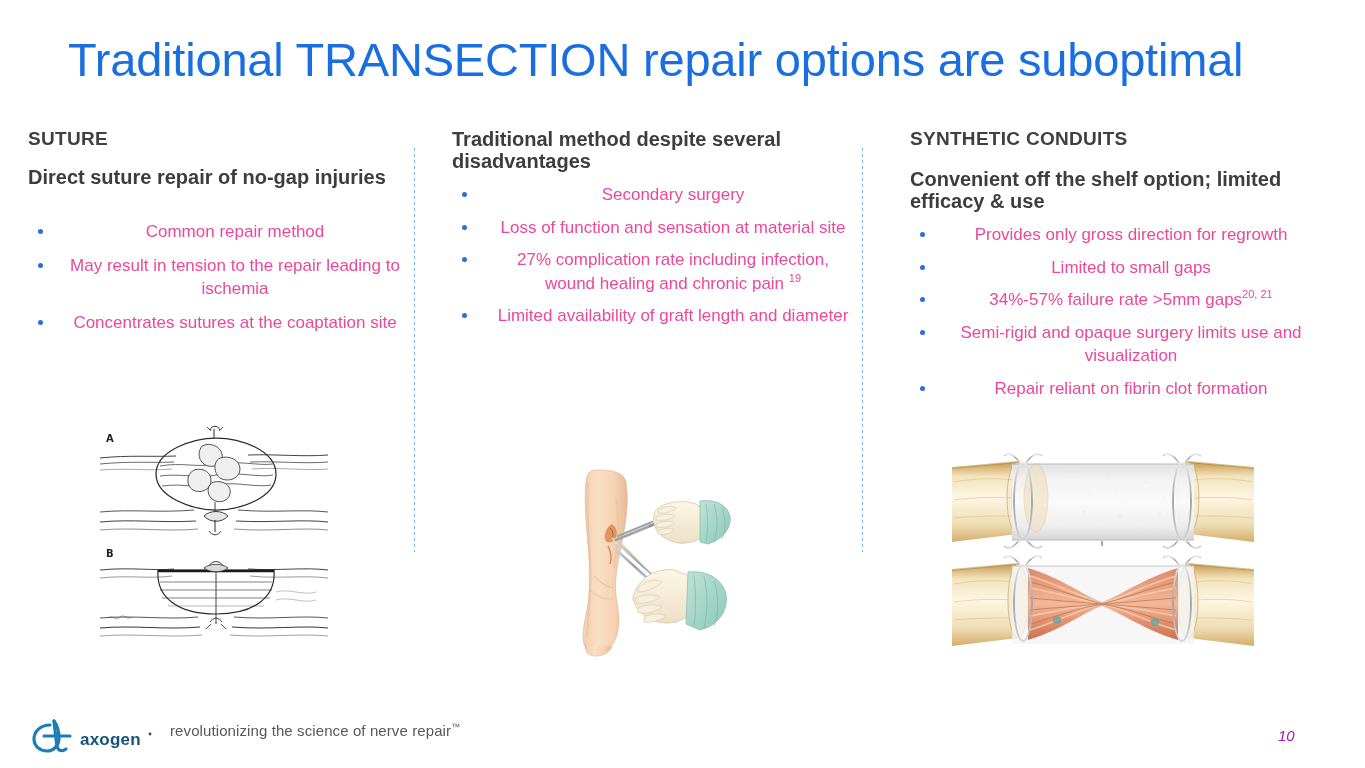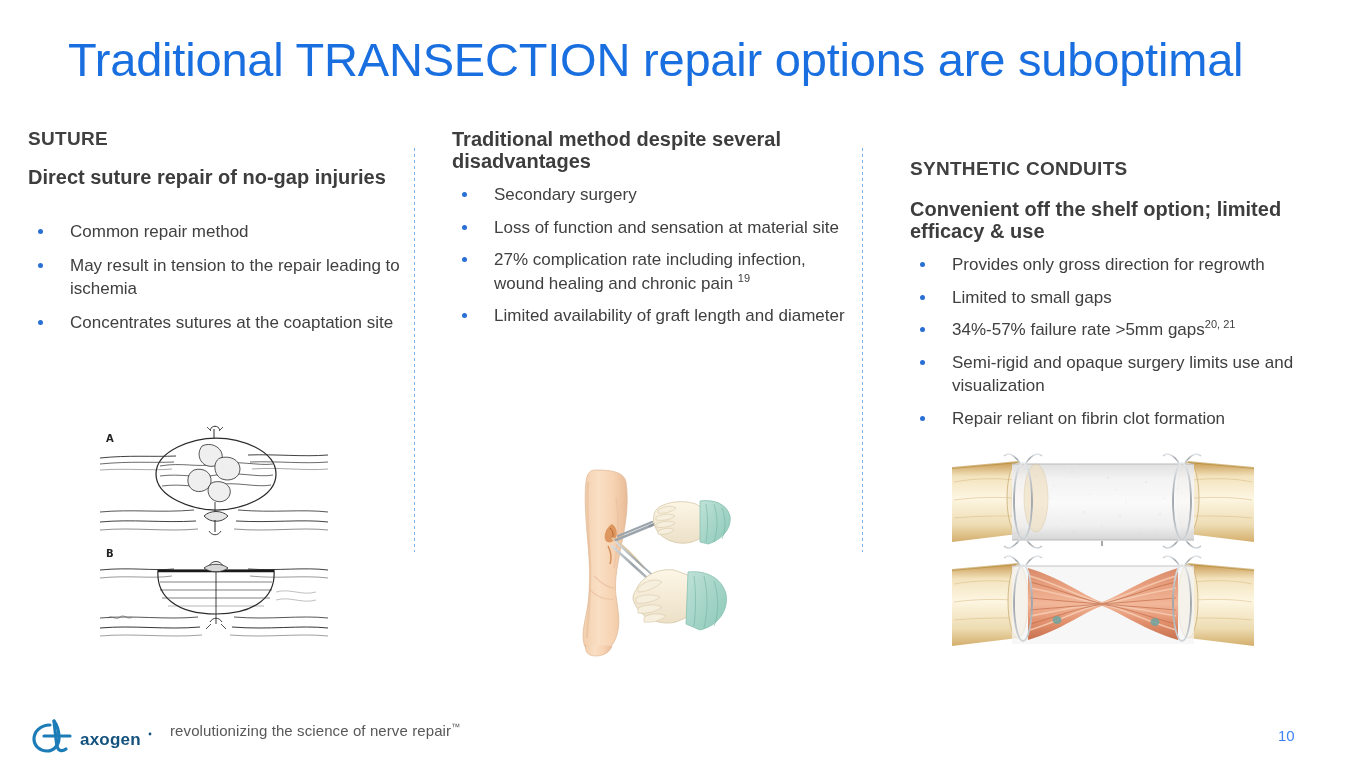--- a/index.html
+++ b/index.html
@@ -30,21 +30,21 @@
     white-space: nowrap;
   }
 
   
   .column {
     position: absolute;
     top: 128px;
   }
   #col-suture    { left: 28px;  width: 372px; }
   #col-autograft { left: 452px; width: 400px; }
-  #col-conduits  { left: 910px; width: 400px; margin-top: 30px; }
+  #col-conduits  { left: 910px; width: 400px; }
 
   .col-heading {
     font-size: 19px;
     font-weight: bold;
     color: #404040;
     letter-spacing: 0.3px;
     margin: 0 0 14px 0;
     height: 24px;
   }
   #col-autograft .col-heading,
@@ -61,22 +61,23 @@
   .bullets {
     list-style: none;
     margin: 0;
     padding: 0;
   }
   .bullets li {
     position: relative;
     padding-left: 42px;
     font-size: 17px;
     line-height: 23.5px;
-    color: #404040;
+    color: #ec4899;
     margin-bottom: 9px;
+    text-align: center;
   }
   .bullets li .bullet-dot {
     position: absolute;
     left: 10px;
     top: 9px;
     width: 5px;
     height: 5px;
     border-radius: 50%;
     background: #2a6fd4;
   }
@@ -130,21 +131,22 @@
   #footer-tagline sup {
     font-size: 9px;
     vertical-align: super;
     line-height: 0;
   }
   #page-number {
     position: absolute;
     left: 1278px;
     top: 727px;
     font-size: 15px;
-    color: #3b82f6;
+    color: #a21caf;
+    font-style: italic;
   }
 </style>
 </head>
 <body>
 
 <div id="slide-title">Traditional TRANSECTION repair options are suboptimal</div>
 
 <div id="divider-1" class="divider"></div>
 <div id="divider-2" class="divider"></div>
 

